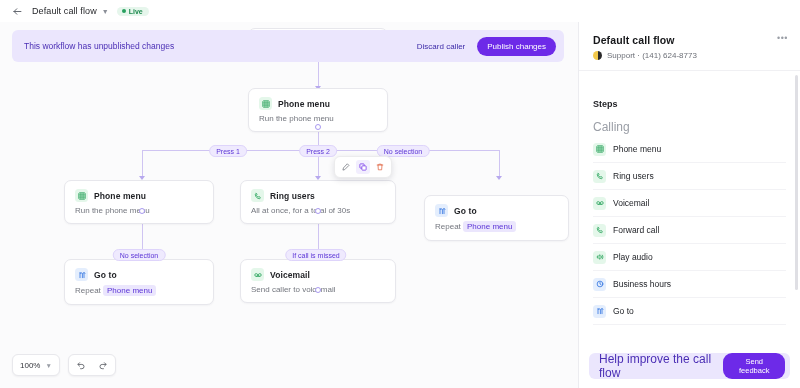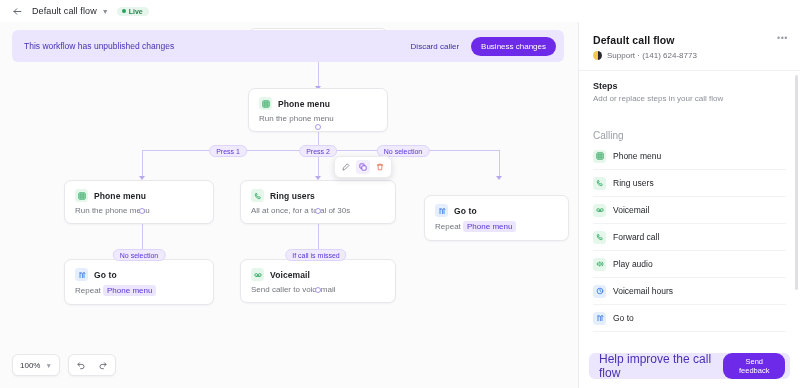--- a/index.html
+++ b/index.html
@@ -165,23 +165,23 @@
     background: linear-gradient(90deg, #f2c94c 50%, #2b2b2b 50%);
     flex: 0 0 auto;
   }
   .panel-meta-text { font-size: 8px; color: #6d7078; }
   .panel-more {
     position: absolute; top: 12px; right: 12px;
     font-size: 9px; color: #9a9ea6; letter-spacing: .5px; cursor: pointer;
     line-height: 1;
   }
   .panel-body { flex: 1; overflow: hidden; position: relative; padding: 0 14px; }
-  .steps-title { font-size: 9px; font-weight: 600; color: #1f2024; margin-top: 10px; }
+  .steps-title { font-size: 9px; font-weight: 600; color: #1f2024; margin-top: 28px; }
   .steps-sub { font-size: 8px; color: #8d9098; margin-top: 3px; }
-  .group-label { font-size: 10px; color: #9a9ea6; margin-top: 27px; margin-bottom: 2px; }
+  .group-label { font-size: 12px; color: #9a9ea6; margin-top: 11px; margin-bottom: 2px; }
   .step-row {
     display: flex; align-items: center; gap: 7px;
     height: 27px; border-bottom: 1px solid #f2f2f5;
     cursor: pointer;
   }
   .step-row:last-child { border-bottom: 1px solid #f2f2f5; }
   .step-icon {
     width: 13px; height: 13px; border-radius: 3.5px;
     display: flex; align-items: center; justify-content: center; flex: 0 0 auto;
   }
@@ -362,21 +362,21 @@
         <span class="node-title">Voicemail</span>
       </div>
       <div class="node-sub">Send caller to voicemail</div>
     </div>
     <div class="port" style="left:315px; top:265px;"></div>
 
     <div class="banner">
       <span class="banner-text">This workflow has unpublished changes</span>
       <span class="banner-actions">
         <button class="btn-discard">Discard caller</button>
-        <button class="btn-publish">Business changes</button>
+        <button class="btn-publish">Publish changes</button>
       </span>
     </div>
 
     <div class="zoom-group">
       <div class="zoom-pill">
         <span class="zoom-value">100%</span>
         <span class="zoom-chev">▼</span>
       </div>
       <div class="undo-pill">
         <span class="icon-btn">
@@ -401,21 +401,20 @@
       <div class="panel-title">Default call flow</div>
       <div class="panel-meta">
         <span class="avatar"></span>
         <span class="panel-meta-text">Support · (141) 624-8773</span>
       </div>
       <div class="panel-more">•••</div>
     </div>
 
     <div class="panel-body">
       <div class="steps-title">Steps</div>
-      <div class="steps-sub">Add or replace steps in your call flow</div>
 
       <div class="group-label">Calling</div>
 
       <div class="step-row">
         <span class="step-icon green">
           <svg width="8" height="8" viewBox="0 0 12 12" fill="none" stroke="currentColor" stroke-width="1.2">
               <rect x="1.2" y="1.2" width="9.6" height="9.6" rx="1.2"></rect>
               <path d="M1.2 4.4h9.6M1.2 7.6h9.6M4.4 1.2v9.6M7.6 1.2v9.6"></path>
             </svg>
         </span>
@@ -462,21 +461,21 @@
       </div>
 
 
       <div class="step-row">
         <span class="step-icon blue">
           <svg width="8" height="8" viewBox="0 0 12 12" fill="none" stroke="currentColor" stroke-width="1.2" stroke-linecap="round">
               <circle cx="6" cy="6" r="4.3"></circle>
               <path d="M6 3.6V6l1.7 1.1"></path>
             </svg>
         </span>
-        <span class="step-label">Voicemail hours</span>
+        <span class="step-label">Business hours</span>
       </div>
 
       <div class="step-row">
         <span class="step-icon blue">
           <svg width="8" height="8" viewBox="0 0 12 12" fill="none" stroke="currentColor" stroke-width="1.2" stroke-linecap="round">
               <path d="M3 10V4.5a1.8 1.8 0 013.6 0V10M3 2.2v1.2M9 10V2.5"></path>
               <path d="M7.6 3.6L9 2.2l1.4 1.4"></path>
             </svg>
         </span>
         <span class="step-label">Go to</span>

